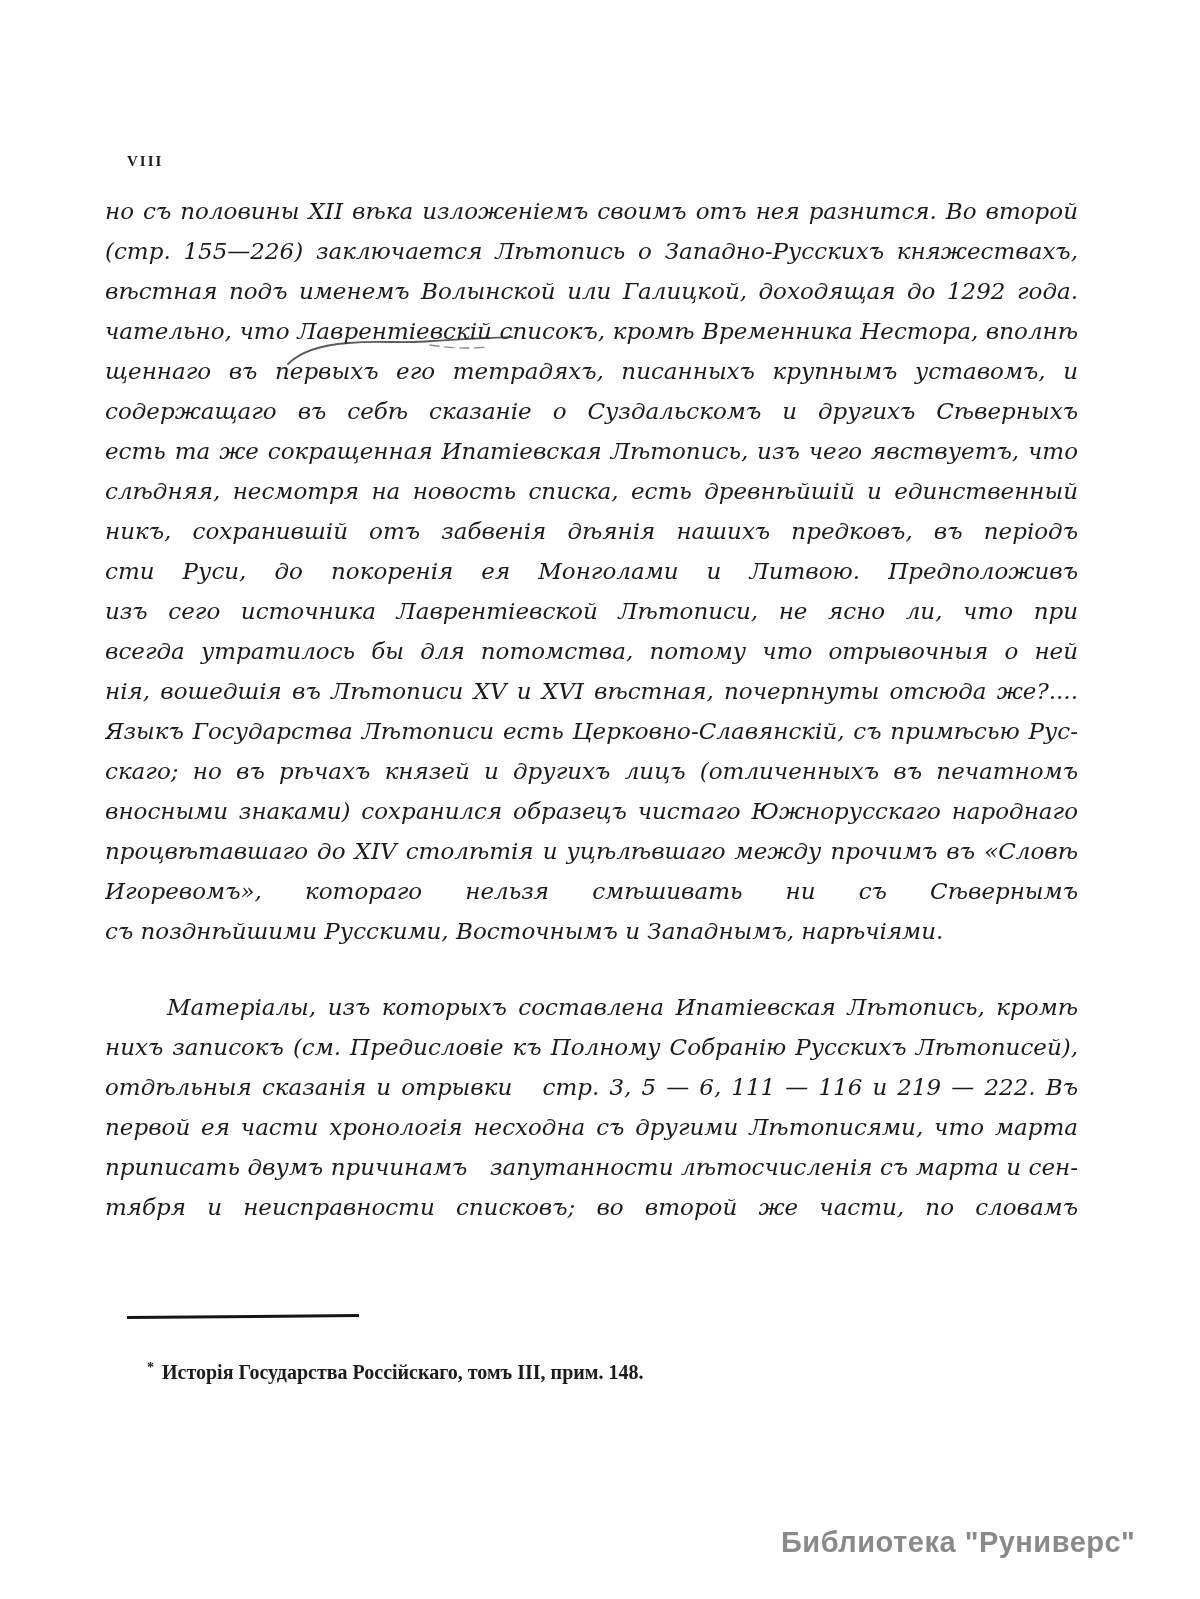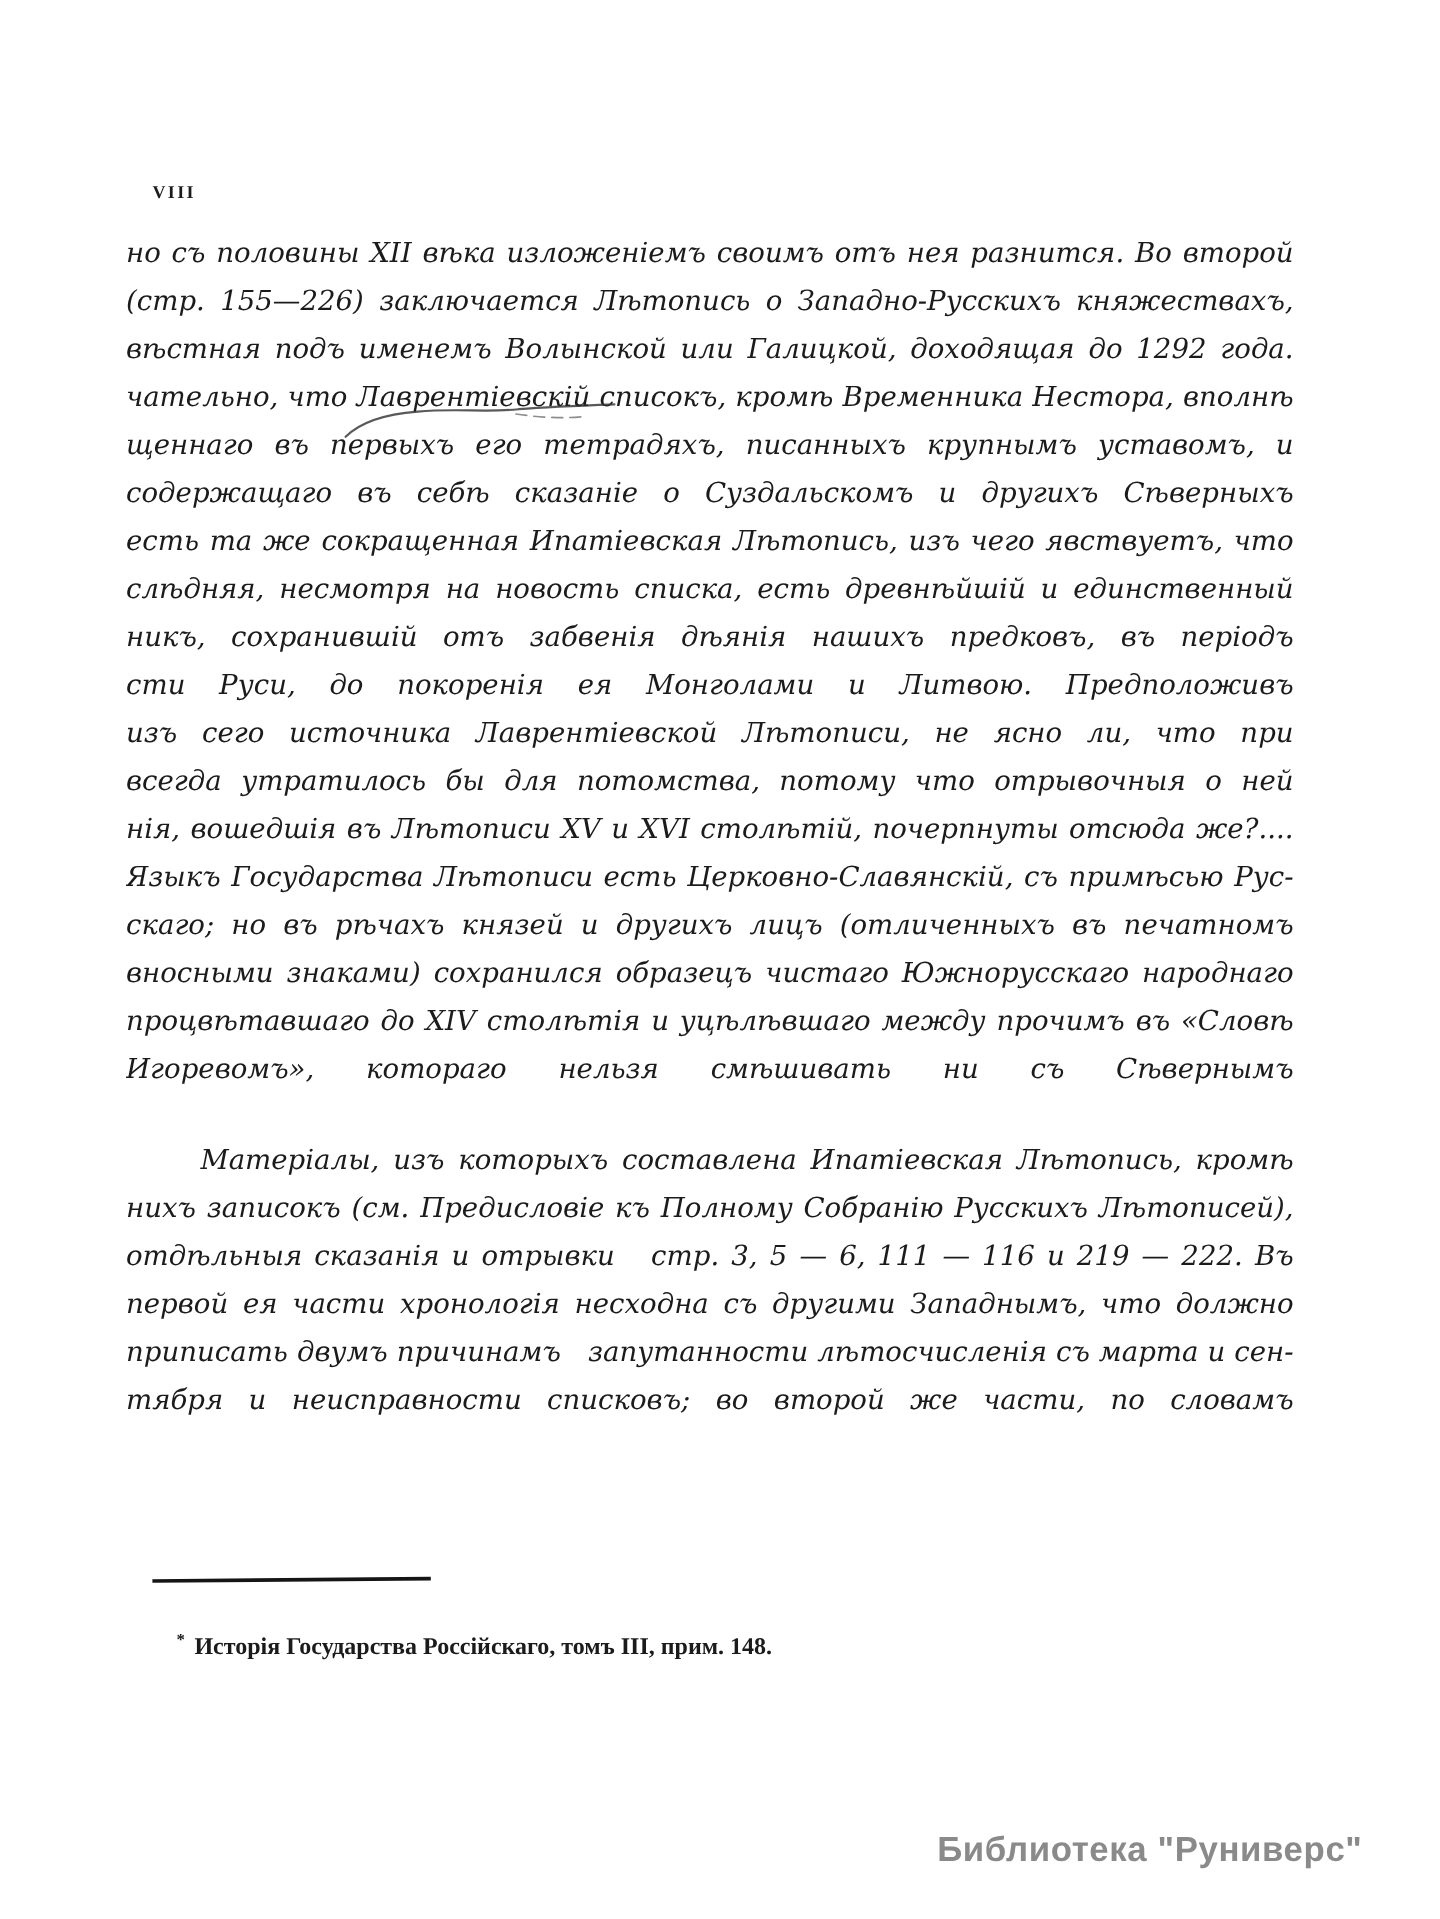--- a/index.html
+++ b/index.html
@@ -101,32 +101,33 @@
         <div class="line">вѣстная подъ именемъ Волынской или Галицкой, доходящая до 1292 года. Замѣ-</div>
         <div class="line">чательно, что Лаврентіевскій списокъ, кромѣ Временника Нестора, вполнѣ помѣ-</div>
         <div class="line">щеннаго въ первыхъ его тетрадяхъ, писанныхъ крупнымъ уставомъ, и окончанія,</div>
         <div class="line">содержащаго въ себѣ сказаніе о Суздальскомъ и другихъ Сѣверныхъ княжествахъ,</div>
         <div class="line">есть та же сокращенная Ипатіевская Лѣтопись, изъ чего явствуетъ, что по-</div>
         <div class="line">слѣдняя, несмотря на новость списка, есть древнѣйшій и единственный памят-</div>
         <div class="line">никъ, сохранившій отъ забвенія дѣянія нашихъ предковъ, въ періодъ самобытно-</div>
         <div class="line">сти Руси, до покоренія ея Монголами и Литвою. Предположивъ происхожденіе</div>
         <div class="line">изъ сего источника Лаврентіевской Лѣтописи, не ясно ли, что при недостаткѣ</div>
         <div class="line">всегда утратилось бы для потомства, потому что отрывочныя о ней сказа-</div>
-        <div class="line">нія, вошедшія въ Лѣтописи XV и XVI столѣтій, почерпнуты отсюда же?....</div>
+        <div class="line">нія, вошедшія въ Лѣтописи XV и XVI вѣстная, почерпнуты отсюда же?....</div>
         <div class="line">Языкъ Государства Лѣтописи есть Церковно-Славянскій, съ примѣсью Рус-</div>
         <div class="line">скаго; но въ рѣчахъ князей и другихъ лицъ (отличенныхъ въ печатномъ текстѣ</div>
         <div class="line">вносными знаками) сохранился образецъ чистаго Южнорусскаго народнаго языка,</div>
         <div class="line">процвѣтавшаго до XIV столѣтія и уцѣлѣвшаго между прочимъ въ «Словѣ о полку</div>
         <div class="line">Игоревомъ», котораго нельзя смѣшивать ни съ Сѣвернымъ (Новгородскимъ), ни</div>
+        <div class="line">съ позднѣйшими Русскими, Восточнымъ и Западнымъ, нарѣчіями.</div>
       </div>
     <div class="paragraph" id="para-1">
         <div class="line indent">Матеріалы, изъ которыхъ составлена Ипатіевская Лѣтопись, кромѣ древ-</div>
         <div class="line">нихъ записокъ (см. Предисловіе къ Полному Собранію Русскихъ Лѣтописей), суть</div>
         <div class="line">отдѣльныя сказанія и отрывки &nbsp;&nbsp;стр. 3, 5 — 6, 111 — 116 и 219 — 222. Въ</div>
-        <div class="line">первой ея части хронологія несходна съ другими Западнымъ, что должно</div>
+        <div class="line">первой ея части хронологія несходна съ другими Лѣтописями, что марта</div>
         <div class="line">приписать двумъ причинамъ &nbsp;&nbsp;запутанности лѣтосчисленія съ марта и сен-</div>
         <div class="line">тября и неисправности списковъ; во второй же части, по словамъ Карамзина *,</div>
       </div>
   </div>
 
   <svg class="pencil-overlay" viewBox="0 0 1200 1599" xmlns="http://www.w3.org/2000/svg">
     <path d="M 288 364 C 300 352, 322 345, 348 343 C 382 340, 404 344, 432 341 C 458 339, 484 338, 512 337" fill="none" stroke="#2f2f2f" stroke-width="1.8" stroke-linecap="round" opacity="0.8"></path>
     <path d="M 430 345 C 450 348, 470 349, 488 347" fill="none" stroke="#2f2f2f" stroke-width="1.4" stroke-linecap="round" opacity="0.55" stroke-dasharray="9 6"></path>
   </svg>
 

